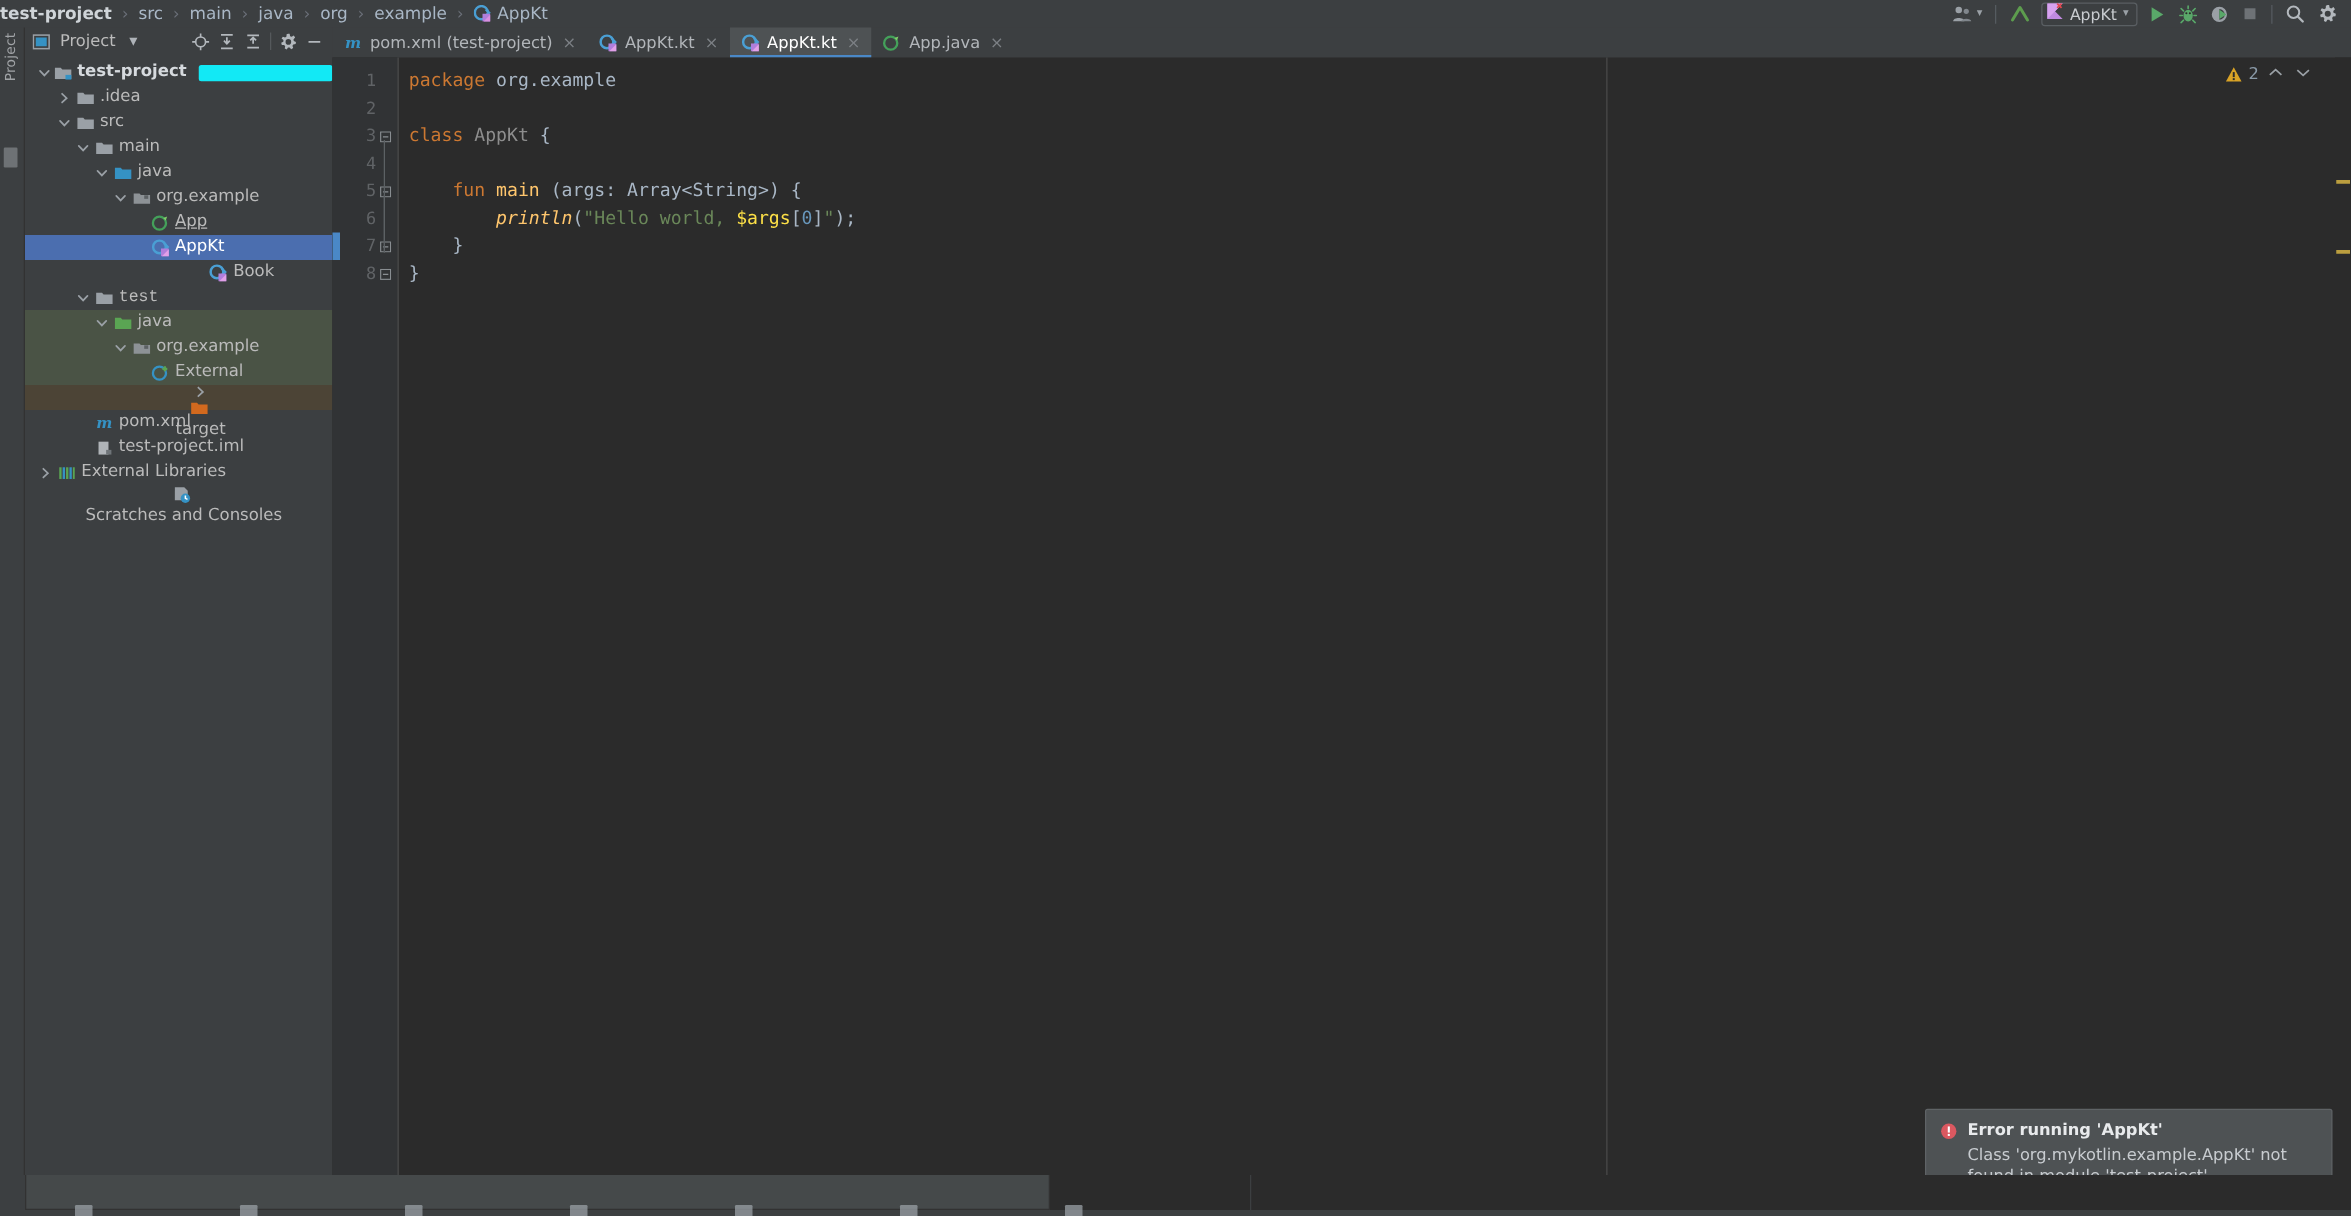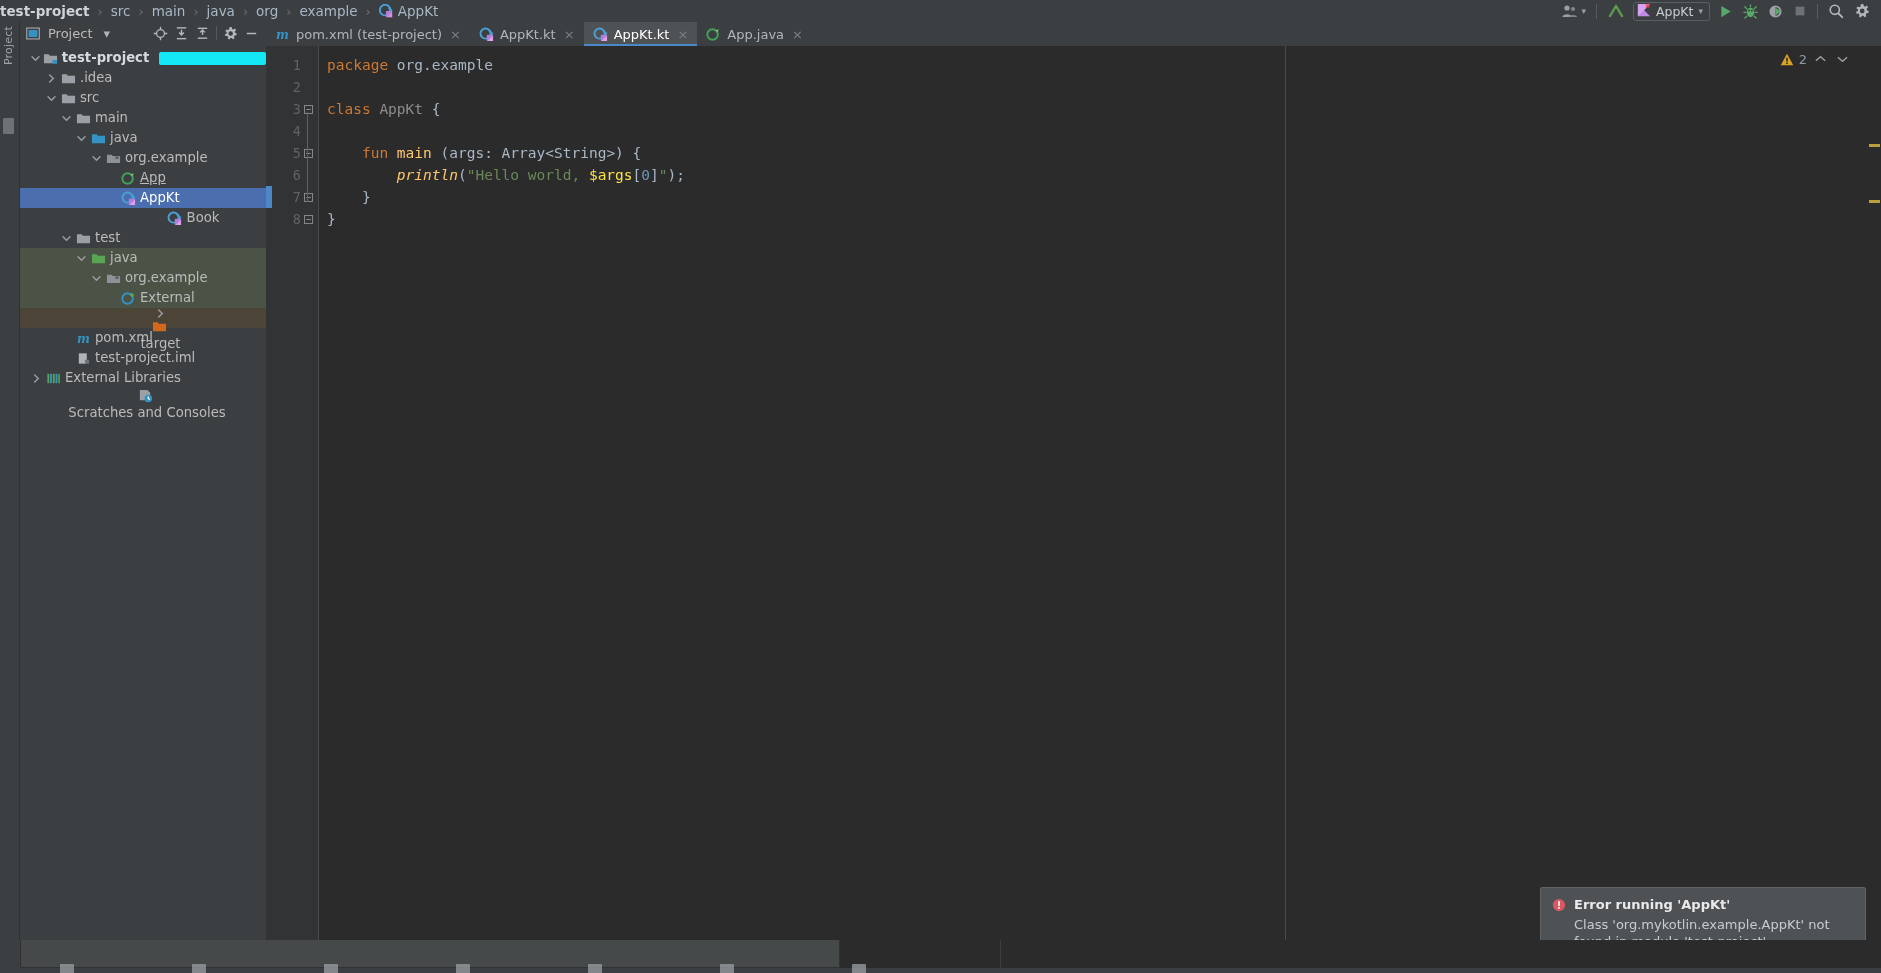--- a/index.html
+++ b/index.html
@@ -441,21 +441,21 @@
           <span class="ticon">
             <svg width="15" height="15" viewBox="0 0 16 16">
               <circle cx="7" cy="7" r="5.4" fill="none" stroke="#4a9fd4" stroke-width="2.1"></circle>
               <path d="M10.8 3.6 L14 7 L10.8 10.4" fill="none" stroke="#4a9fd4" stroke-width="2.1"></path>
               <rect x="8.3" y="8.3" width="6.6" height="6.6" fill="#b07edb"></rect>
               <path d="M9 15 L15 9 L15 15 Z" fill="#e2a0e8"></path>
             </svg>
           </span>
           <span class="tlabel">Book</span>
         </div>
-        <div class="trow" style="padding-left: 38px;">
+        <div class="trow" style="padding-left: 38px; font-family: Liberation Mono, monospace;">
           <span class="twist">
             <svg width="11" height="11" viewBox="0 0 12 12">
               <path d="M2.2 4 L6 8 L9.8 4" fill="none" stroke="#9aa0a6" stroke-width="1.5" stroke-linecap="round"></path>
             </svg>
           </span>
           <span class="ticon">
             <svg width="15" height="15" viewBox="0 0 16 16">
               <path d="M1 3.5 H6 L7.3 5 H15 V13 H1 Z" fill="#9aa0a6"></path>
             </svg>
           </span>

